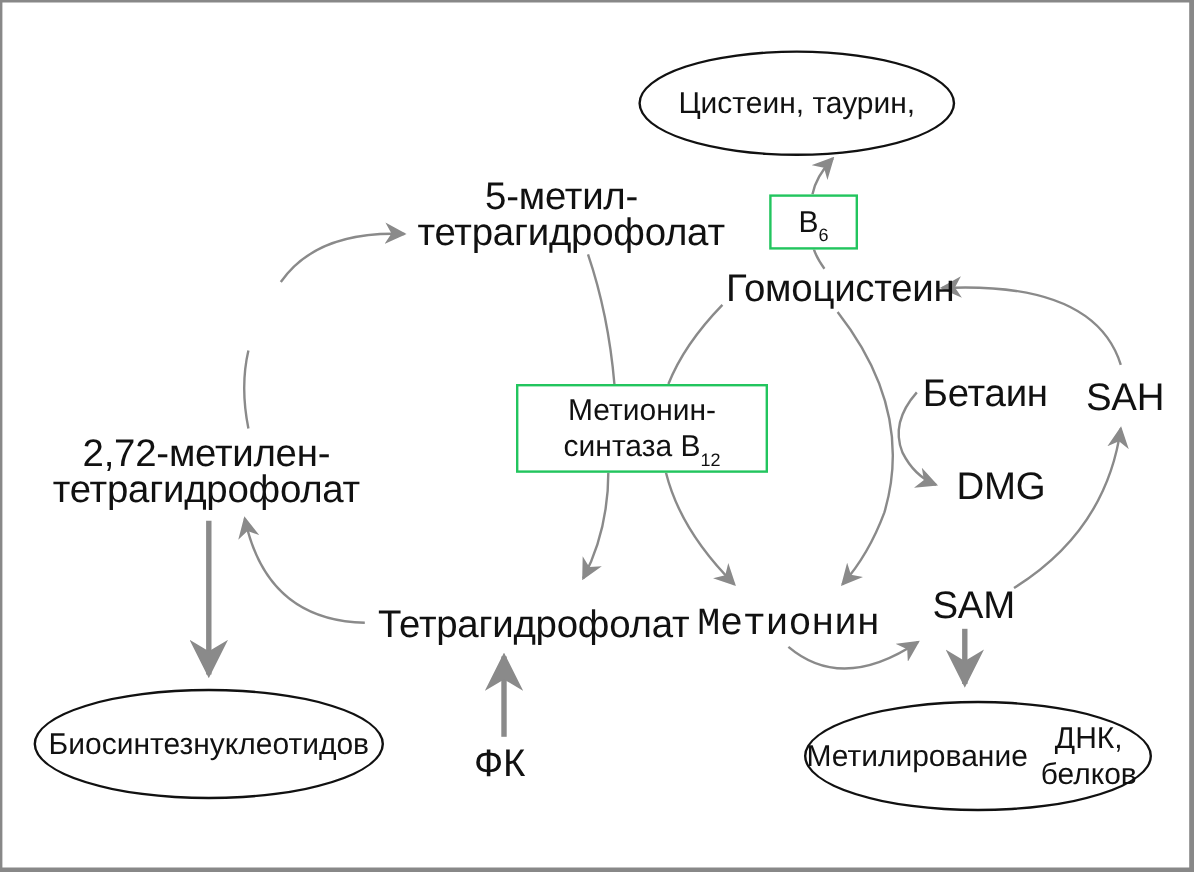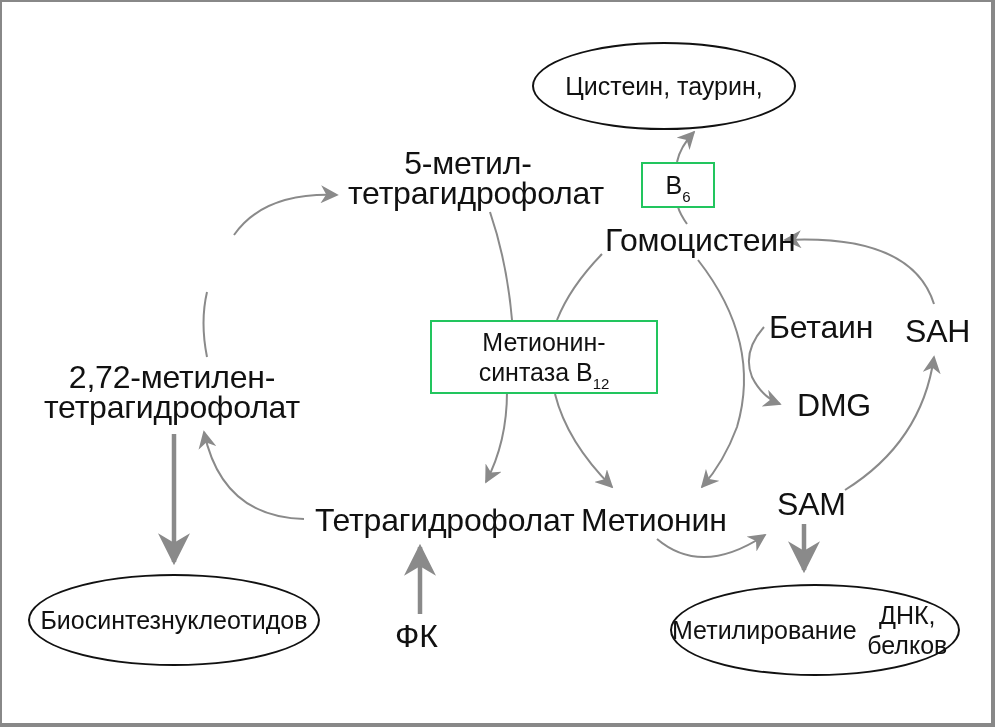--- a/index.html
+++ b/index.html
@@ -108,36 +108,36 @@
     <div>5-метил-</div>
     <div>тетрагидрофолат</div>
   </div>
 
 
   <div class="lbl" style="left:40px; top:360px; width:260px;">
     <div>2,72-метилен-</div>
     <div>тетрагидрофолат</div>
   </div>
 
-  <div class="box" style="left:428px; top:318px; width:228px; height:74px; flex-direction:column;">
+  <div class="box" style="left:428px; top:318px; width:210px; height:74px; flex-direction:column;">
     <span>Метионин-</span>
     <span><span>синтаза B</span><sub>12</sub></span>
   </div>
 
   <div class="lbl" style="left:767px; top:310px;">Бетаин</div>
 
   <div class="lbl" style="left:779px; top:388px;margin-left:16px;">DMG</div>
 
   <div class="lbl" style="left:903px; top:314px;">SAH</div>
 
   <div class="lbl" style="left:775px; top:487px;">SAM</div>
 
   <div class="lbl" style="left:313px; top:503px;">Тетрагидрофолат</div>
 
-  <div class="lbl" style="left:579px; top:503px;">Метионин</div>
+  <div class="lbl" style="left:579px; top:503px;font-family:Liberation Mono, monospace;">Метионин</div>
 
   <div class="lbl" style="left:393px; top:619px;">ФК</div>
 
   <div class="oval" style="left:26px; top:572px; width:292px; height:92px;">
     <span>Биосинтез</span>
     <span>нуклеотидов</span>
   </div>
 
   <div class="oval" style="left:668px; top:582px; width:290px; height:92px;">
     <span>Метилирование</span>

